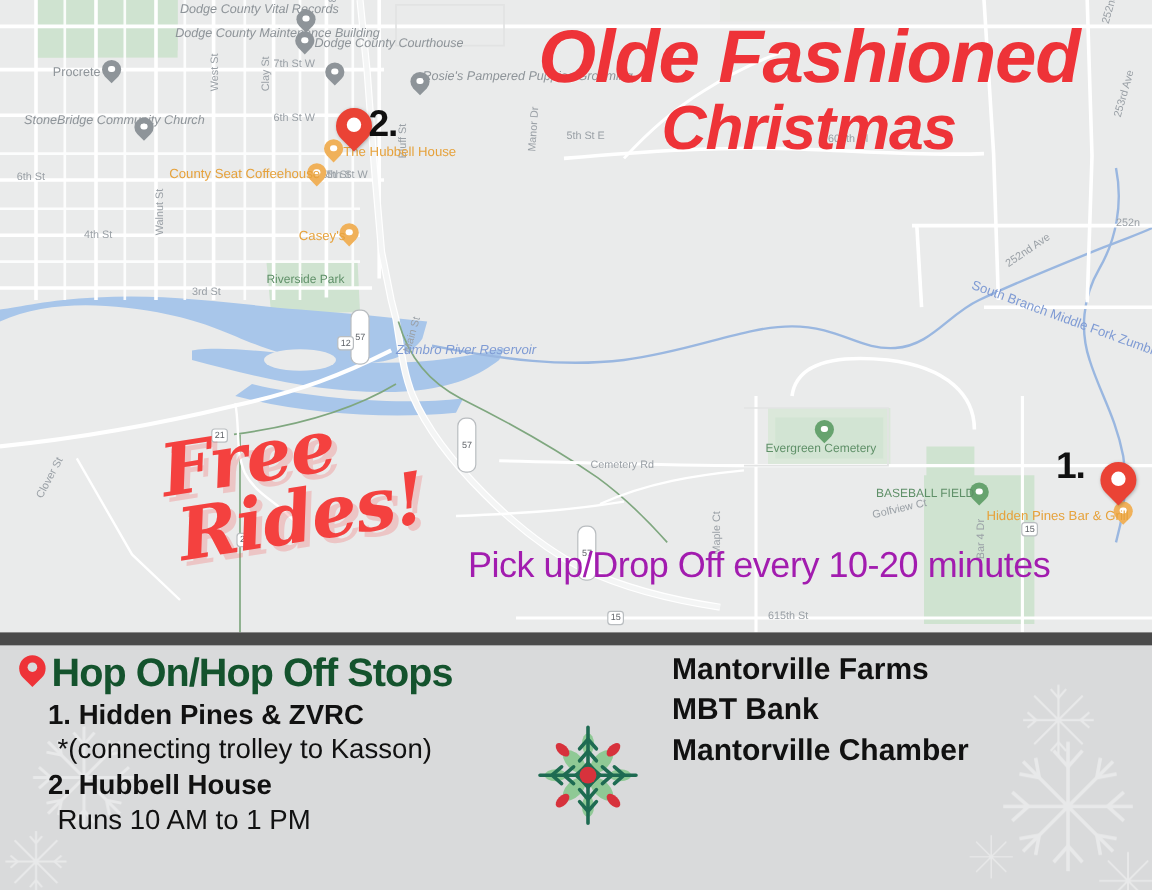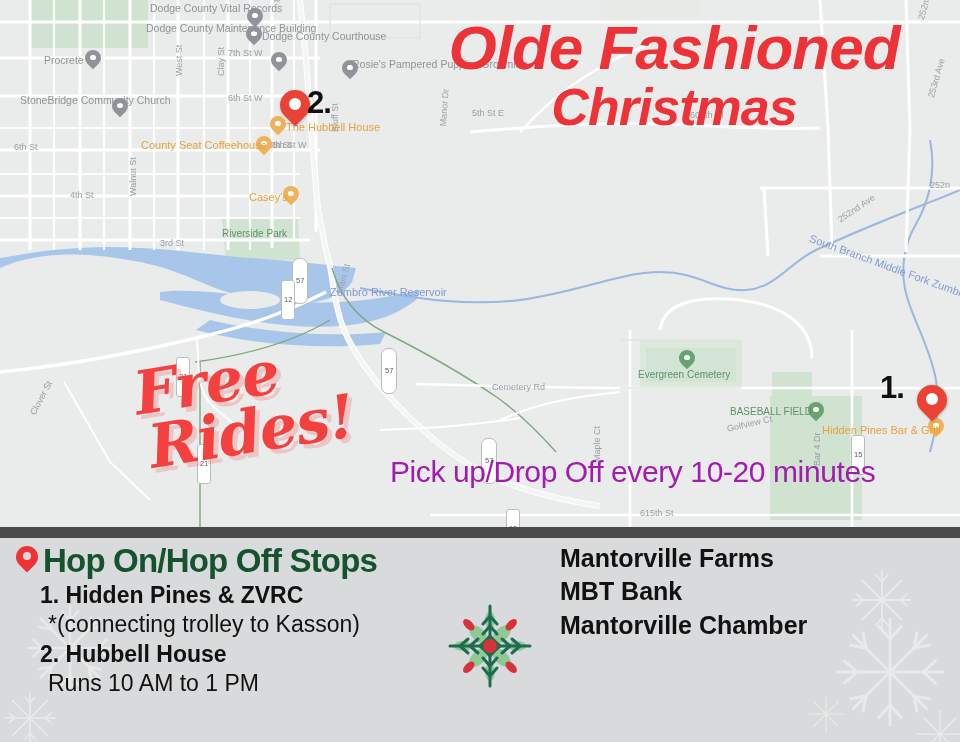--- a/index.html
+++ b/index.html
@@ -23,27 +23,27 @@
     font-family:"Liberation Sans", sans-serif;
     color:#9aa0a6;
     white-space:nowrap;
     pointer-events:none;
   }
   .mlabel.street{font-size:9px;color:#9aa0a6;}
   .mlabel.poi{font-size:10.5px;color:#8e9499;}
   .mlabel.food{font-size:11px;color:#e6a23c;}
   .mlabel.water{font-size:11px;color:#7f9bd4;}
   .mlabel.park{font-size:10px;color:#5f9068;}
-  .mlabel.center{text-align:center;}
+  .mlabel.center{text-align:center;font-style:italic;}
 
   
   .shield{
     position:absolute;background:#ffffff;border:1px solid #b9bdc0;
     border-radius:3px;font-size:7.5px;color:#5f6368;
-    padding:14px 2px;line-height:10px;height:10px;text-align:center;
+    padding:0 2px;line-height:10px;height:10px;text-align:center;
     font-family:"Liberation Sans", sans-serif;
   }
   .shield.round{border-radius:7px;height:12px;line-height:12px;padding:16px 3px;font-size:7.5px;}
 
   
   .pin{position:absolute;width:16px;height:22px;}
   .pin .drop{
     position:absolute;left:0;top:0;width:16px;height:16px;border-radius:50% 50% 50% 0;
     transform:rotate(-45deg);
   }

